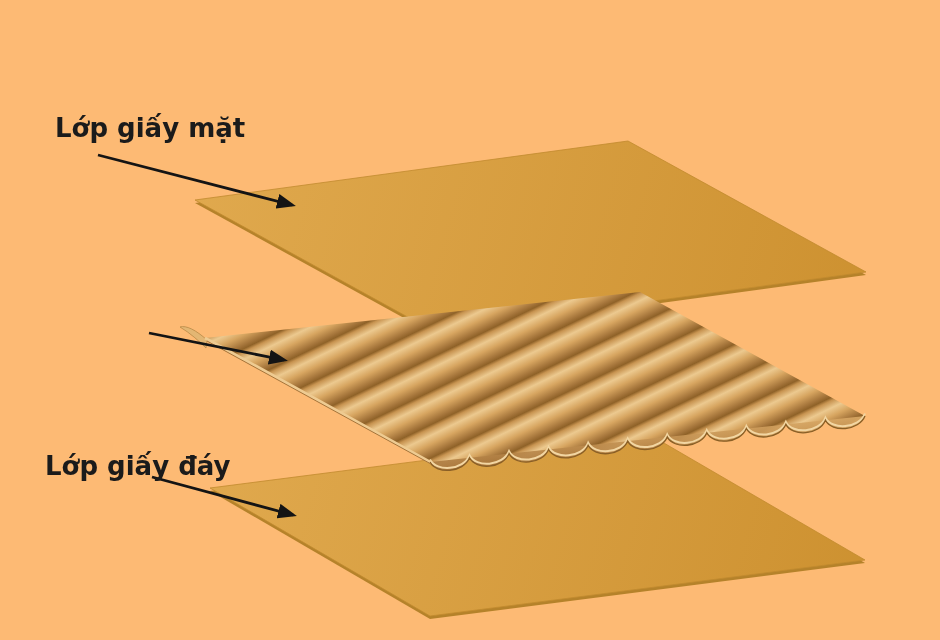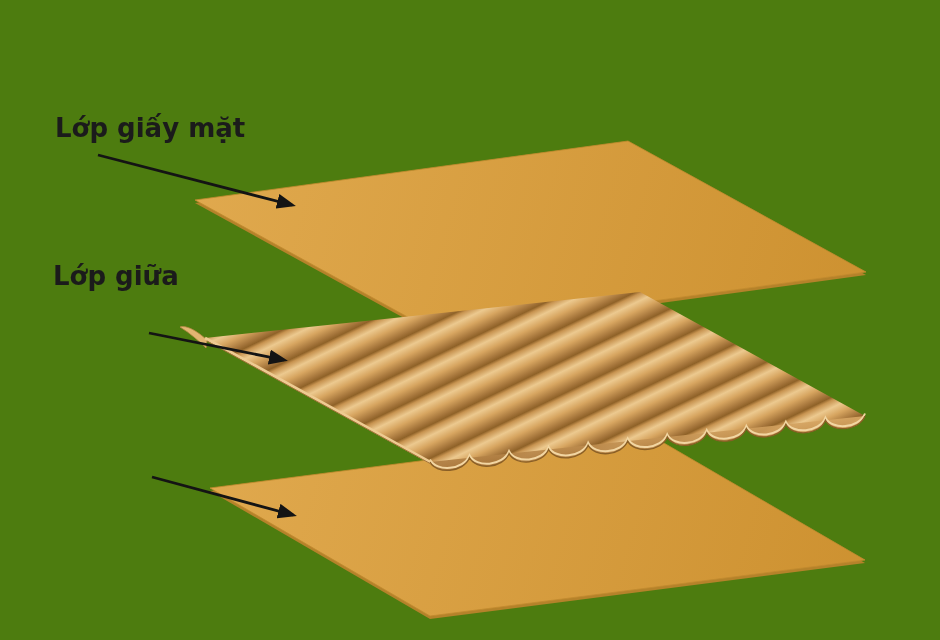--- a/index.html
+++ b/index.html
@@ -1,17 +1,17 @@
 <!DOCTYPE html>
 <html><head>
 <meta charset="utf-8">
 <style>
   html,body{margin:0;padding:0;background:#ffffff;}
   #stage{
-    position:relative;width:940px;height:640px;background:#4d7c0f;
+    position:relative;width:940px;height:640px;background:#fdba74;
     overflow:hidden;font-family:"DejaVu Sans",sans-serif;
   }
   #artwork{position:absolute;left:0;top:0;}
   .layer-label{
     position:absolute;color:#1b1b1b;font-weight:bold;font-size:26px;
     line-height:36px;white-space:nowrap;
   }
   #label-face{left:55px;top:110px;}
   #label-middle{left:47px;top:258px;}
   #label-middle .l1{margin-left:6px;}
@@ -91,23 +91,23 @@
     <g stroke="#141414" stroke-width="2.8">
       <line x1="98" y1="155" x2="292" y2="205" marker-end="url(#ah)"></line>
       <line x1="149" y1="333" x2="284" y2="360" marker-end="url(#ah)"></line>
       <line x1="152" y1="477" x2="293" y2="515" marker-end="url(#ah)"></line>
     </g>
   </svg>
 
   <div class="layer-label" id="label-face">Lớp giấy mặt</div>
 
   <div class="layer-label" id="label-middle">
-    <div class="l1">Lớp giữa</div>
   </div>
 
+  <div class="layer-label" id="label-bottom">Lớp giấy đáy</div>
 
   <div class="logo">
 
     
 
     
 
     
 
     

